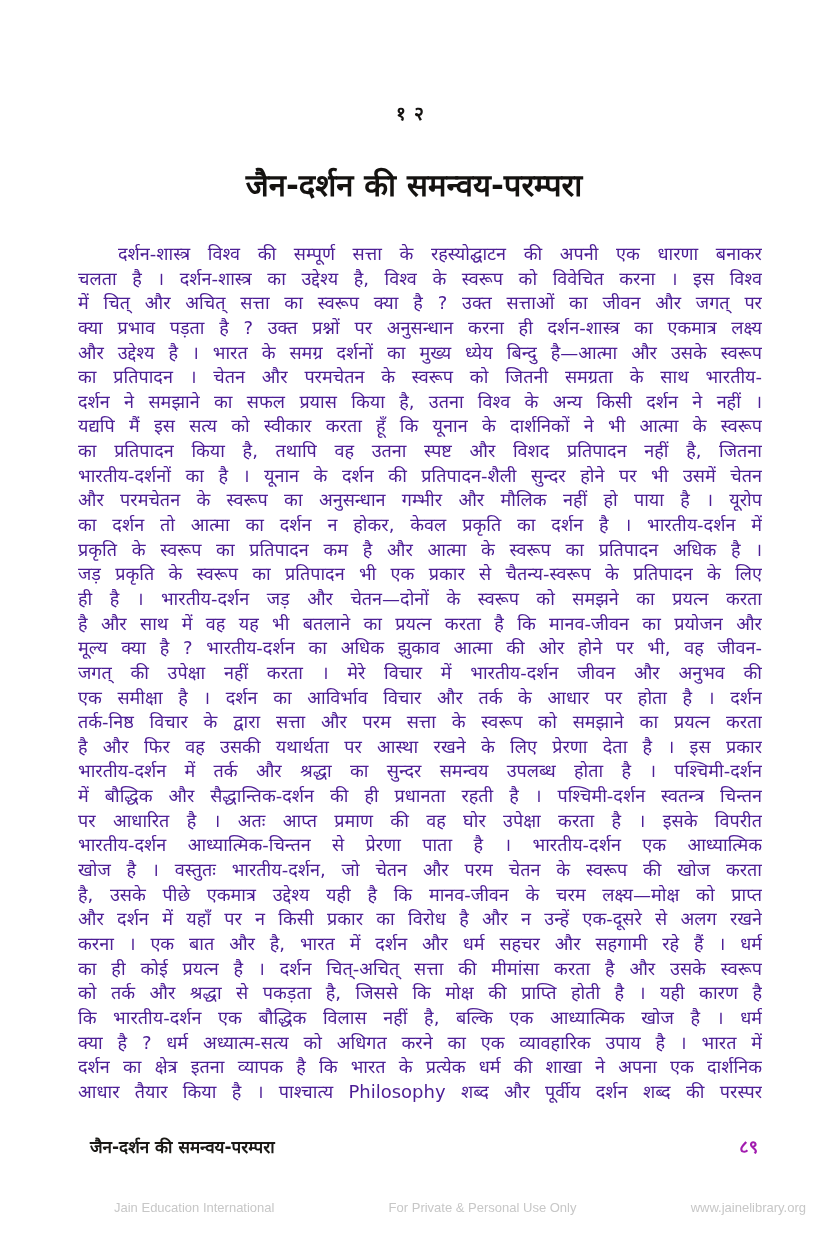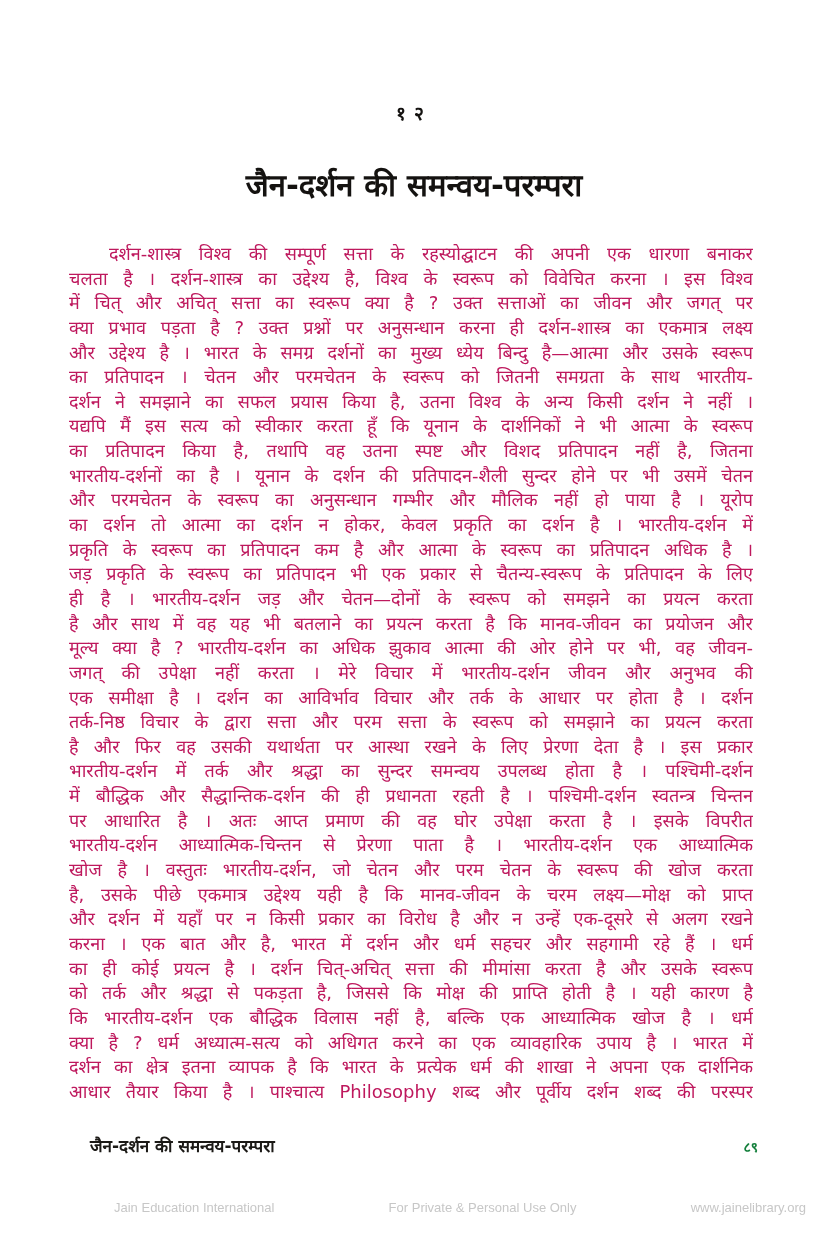--- a/index.html
+++ b/index.html
@@ -33,24 +33,24 @@
     left: 0;
     width: 828px;
     text-align: center;
     font-size: 31px;
     font-weight: bold;
     color: #141210;
   }
   .body-text {
     position: absolute;
     top: 242px;
-    left: 69px;
+    left: 78px;
     width: 684px;
     font-size: 18px;
-    color: #be185d;
+    color: #4c1d95;
   }
   .body-line {
     height: 24.65px;
     line-height: 24.65px;
     overflow: hidden;
     text-align: justify;
     text-align-last: justify;
     white-space: nowrap;
   }
   
@@ -66,23 +66,23 @@
     display: flex;
     justify-content: space-between;
     align-items: baseline;
   }
   .footer-title {
     font-size: 17px;
     font-weight: bold;
     color: #1b1916;
   }
   .footer-page-number {
-    font-size: 14px;
+    font-size: 18px;
     font-weight: bold;
-    color: #15803d;
+    color: #a21caf;
   }
   .bottom-bar {
     position: absolute;
     top: 1200px;
     left: 68px;
     width: 692px;
     display: flex;
     justify-content: space-between;
     align-items: baseline;
     font-family: "Liberation Sans", "DejaVu Sans", sans-serif;

